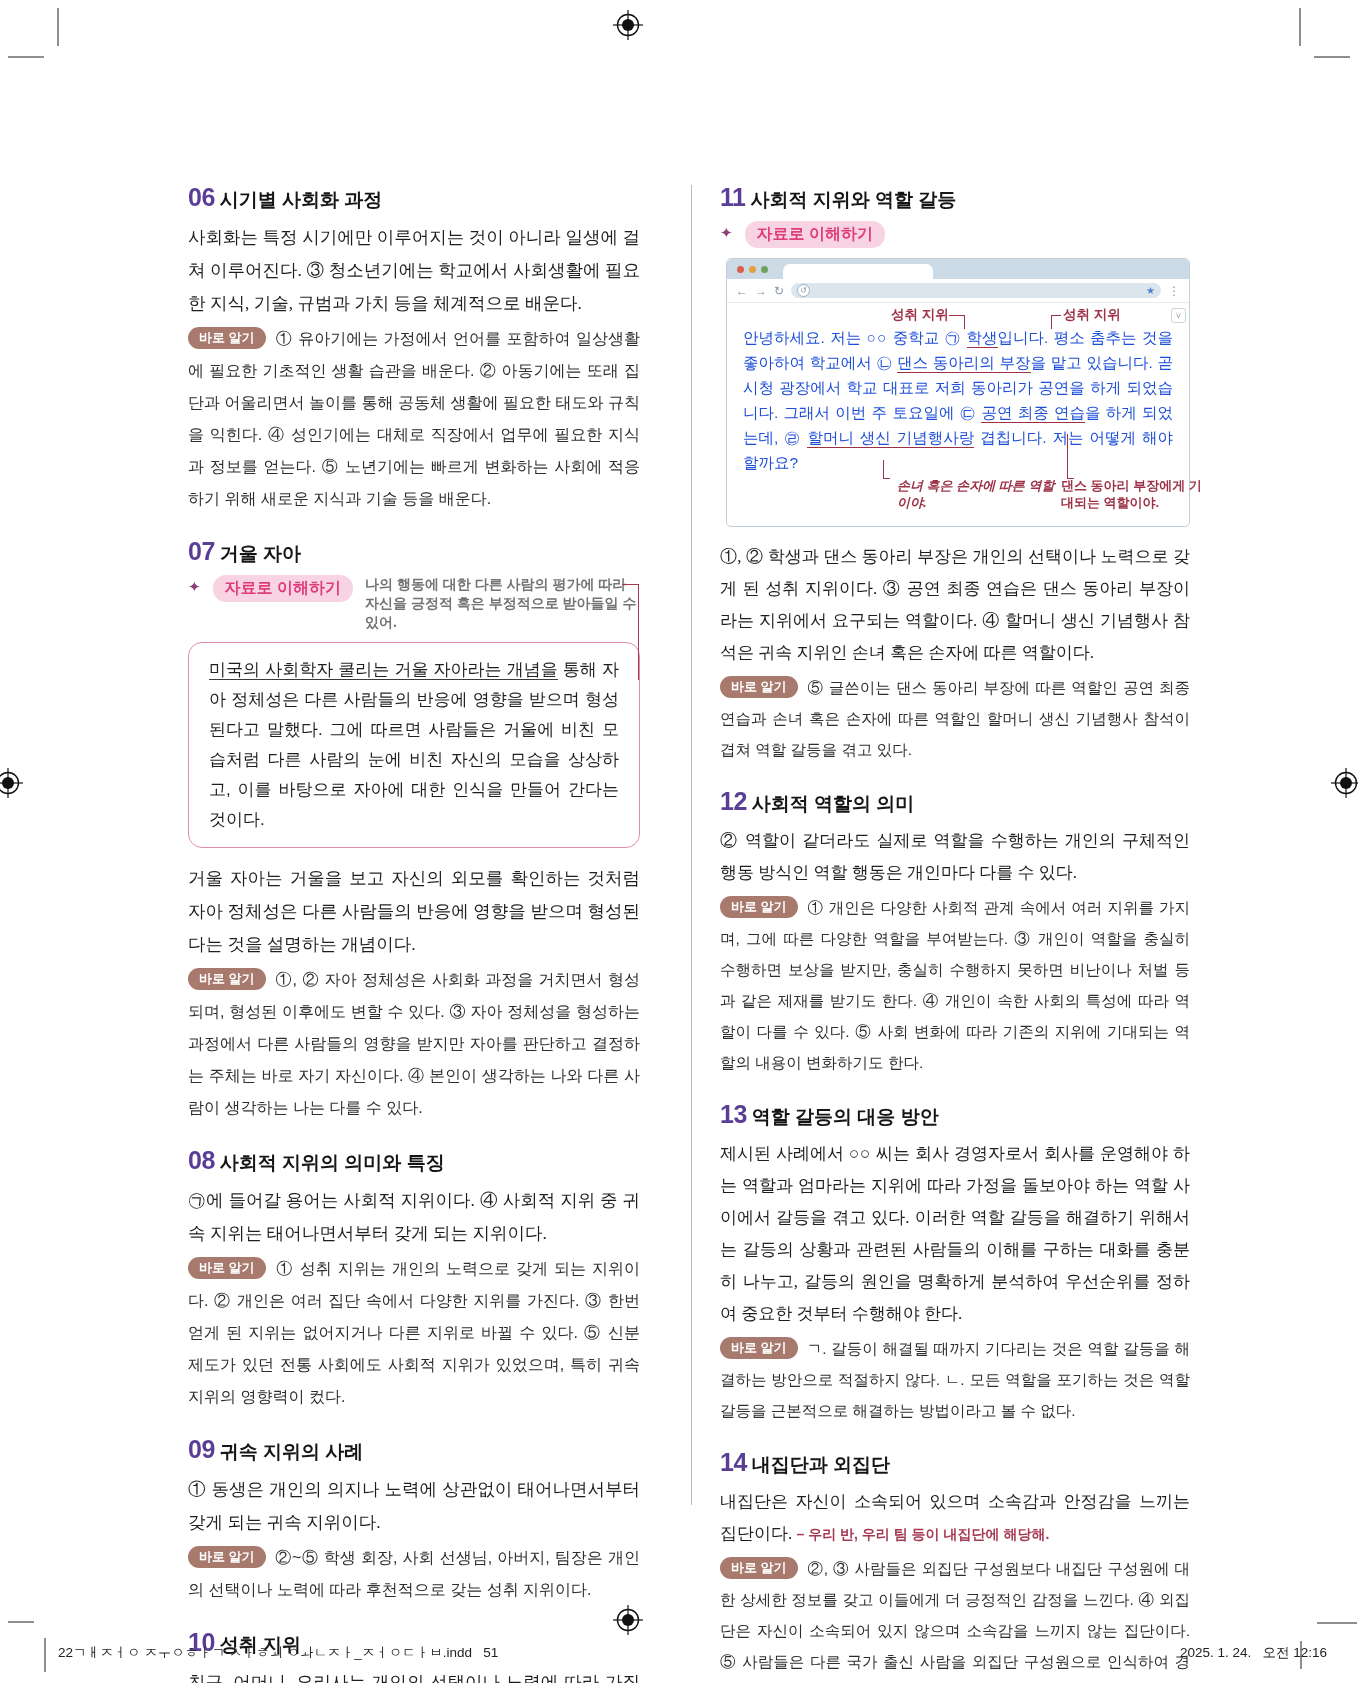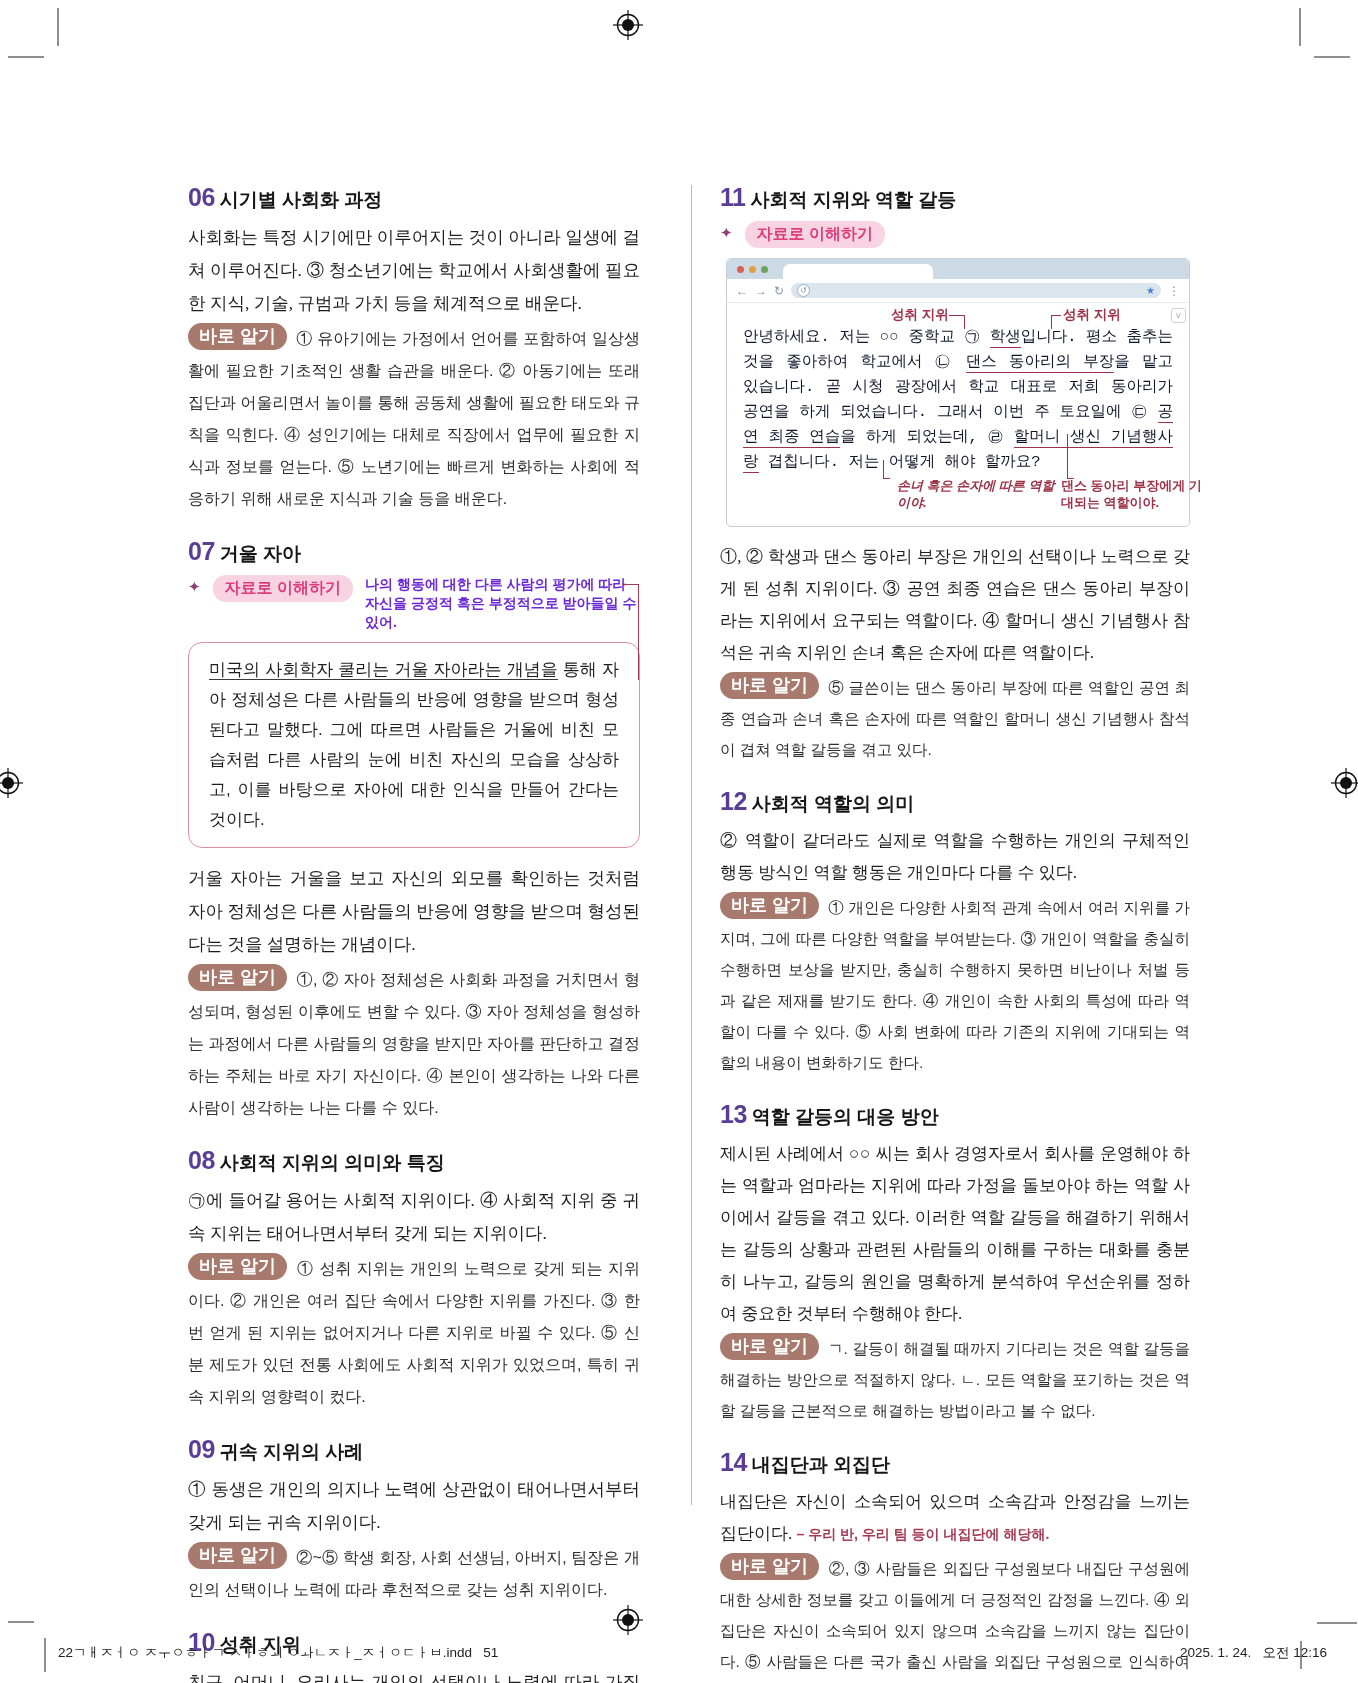--- a/index.html
+++ b/index.html
@@ -31,29 +31,29 @@
   
   .sec-h{display:flex;align-items:baseline;gap:5px;margin:22px 0 8px;}
   .mt0 .sec-h{margin-top:0;}
   .sec-num{font-weight:700;font-size:25px;color:#5a3e96;letter-spacing:-0.5px;}
   .sec-title{font-weight:700;font-size:19px;color:#151515;}
   .body{margin:0 0 3px;font-family:"Liberation Serif",serif;font-size:17.5px;line-height:33px;
         text-align:justify;color:#1e1e1e;}
   .col-right .body{font-size:17px;line-height:32px;}
   .baro{margin:0;font-size:16px;line-height:32px;text-align:justify;color:#2e2e2e;}
   .col-right .baro{font-size:15.5px;line-height:31px;}
-  .badge{display:inline-block;background:#a87a6e;color:#fff;font-weight:700;font-size:18px;
+  .badge{display:inline-block;background:#a87a6e;color:#fff;font-weight:700;font-size:13px;
          line-height:1;padding:4px 11px 5px;border-radius:14px;margin-right:9px;vertical-align:2px;
          white-space:nowrap;}
 
   .jaryo-row{position:relative;display:flex;align-items:flex-start;gap:12px;margin:4px 0 10px;}
   .jaryo-star{color:#8f3f77;font-size:15px;line-height:24px;}
   .jaryo-chip{background:#f8d3e2;color:#de3d7c;font-weight:800;font-size:16px;line-height:1;
               padding:5px 12px 6px;border-radius:13px;white-space:nowrap;}
-  .note07{width:272px;font-weight:700;font-size:14px;line-height:19px;color:#6d28d9;}
+  .note07{width:272px;font-weight:700;font-size:14px;line-height:19px;color:#737373;}
   .c07h{position:absolute;left:434px;top:9px;width:17px;border-top:1.4px solid #a63a52;}
   .c07v{position:absolute;left:450px;top:9px;height:96px;border-left:1.4px solid #a63a52;z-index:2;}
 
   .cbox{border:1.6px solid #df8fa1;border-radius:14px;padding:12px 20px;margin:2px 0 14px;
         font-family:Liberation Sans, sans-serif;font-size:17px;line-height:30px;text-align:justify;color:#1e1e1e;}
   .cbox p{margin:0;}
   .ul-dark{border-bottom:1.2px solid #3a3a3a;}
 
   
   .bm{margin:2px 0 14px 6px;border:1px solid #c3d0da;border-radius:5px;background:#fff;}
@@ -72,22 +72,22 @@
   .bm-chev{position:absolute;right:3px;top:5px;width:13px;height:13px;border:1px solid #c9d4dd;border-radius:3px;
            color:#8795a3;font-size:9px;display:flex;align-items:center;justify-content:center;}
   .bm-anntop{position:relative;height:17px;}
   .bm-al{position:absolute;font-weight:800;font-size:13.5px;color:#9d3247;white-space:nowrap;}
   .t1{left:148px;top:-1px;} .t2{left:320px;top:-1px;}
   .bmln{position:absolute;display:block;}
   .h1{left:206px;top:8px;width:16px;border-top:1.4px solid #9d3247;}
   .v1{left:221px;top:8px;height:14px;border-left:1.4px solid #9d3247;}
   .v2{left:308px;top:8px;height:14px;border-left:1.4px solid #9d3247;}
   .h2{left:308px;top:8px;width:10px;border-top:1.4px solid #9d3247;}
-  .bm-text{margin:1px 0 0;font-family:Liberation Mono, monospace;font-size:15.5px;line-height:25px;
-           text-align:justify;color:#0f172a;}
+  .bm-text{margin:1px 0 0;font-family:Liberation Sans, sans-serif;font-size:15.5px;line-height:25px;
+           text-align:justify;color:#1d4ed8;}
   .u-red{border-bottom:1.8px solid #9d3247;padding-bottom:1px;}
   .bm-annbot{position:relative;height:40px;margin-top:3px;}
   .bm-bl{position:absolute;top:0;font-weight:800;font-size:13px;line-height:16.5px;color:#9d3247;}
   .b1{left:154px;width:168px;font-style:italic;} .b2{left:318px;width:152px;}
   .bv1{left:140px;top:-18px;height:19px;border-left:1.4px solid #9d3247;}
   .bh1{left:140px;top:0;width:7px;border-top:1.4px solid #9d3247;}
   .bv2{left:324px;top:-44px;height:45px;border-left:1.4px solid #9d3247;}
   .bh2{left:324px;top:0;width:7px;border-top:1.4px solid #9d3247;}
 
   .inline-note{font-family:"Liberation Sans",sans-serif;font-weight:700;font-size:14px;color:#a63a52;}

